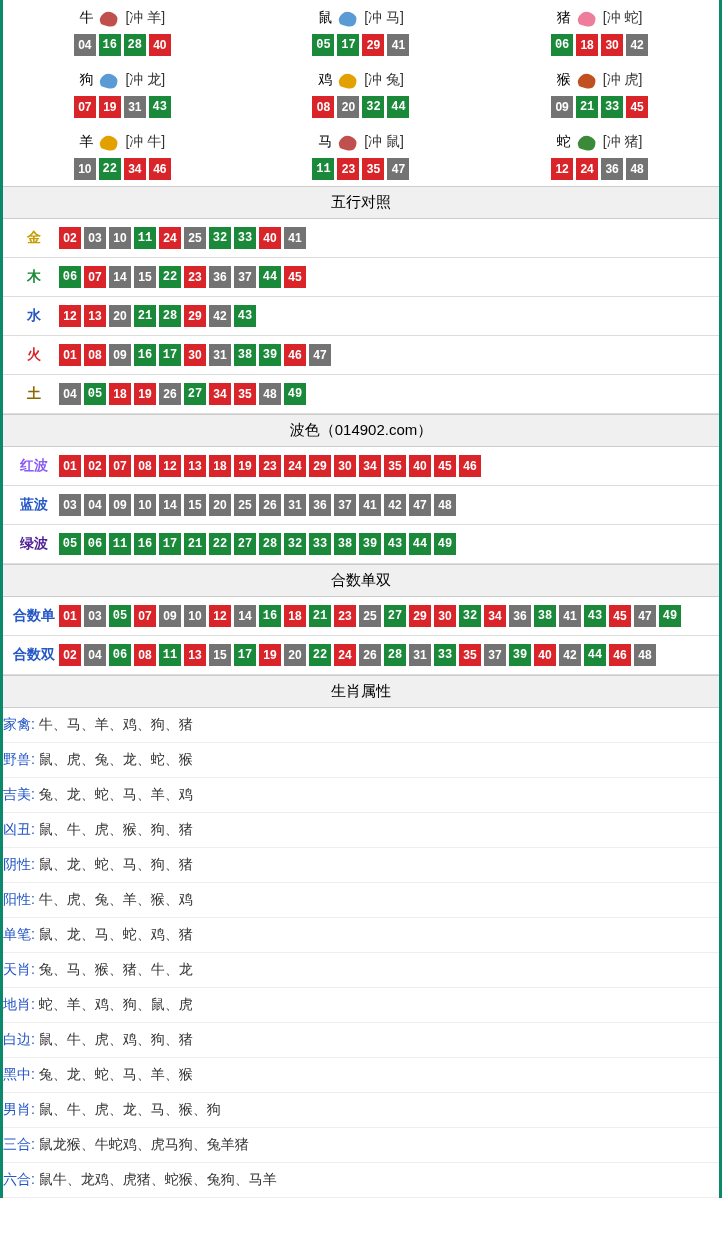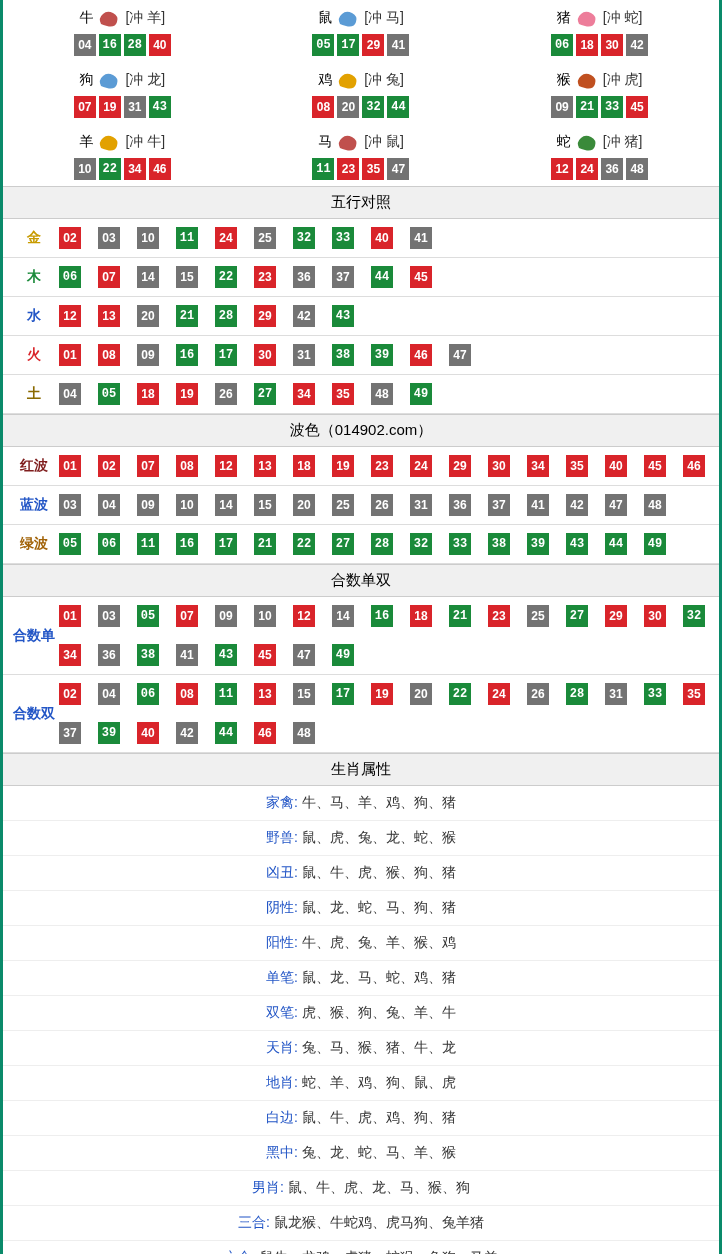--- a/index.html
+++ b/index.html
@@ -17,25 +17,25 @@
 .blue { background: #737373; }
 .green { background: #1a8a3a; font-family: Liberation Mono, monospace; }
 .section-head { background: #f0f0f0; text-align: center; padding: 6px 0; border-top: 1px solid #ccc; border-bottom: 1px solid #ccc; font-size: 15px; }
 .row { display: flex; align-items: center; border-bottom: 1px solid #ddd; padding: 8px 6px; }
 .row-label { width: 50px; min-width: 50px; font-weight: bold; text-align: center; }
 .lbl-gold { color: #c89b00; }
 .lbl-wood { color: #1a8a3a; }
 .lbl-water { color: #2356c6; }
 .lbl-fire { color: #d9242a; }
 .lbl-earth { color: #8a6a00; }
-.lbl-red { color: #7f1d1d; }
+.lbl-red { color: #8b5cf6; }
 .lbl-blue { color: #2356c6; }
-.lbl-green { color: #a16207; }
-.row-nums { display: flex; flex-wrap: wrap; gap: 17px; }
-.attr-row { text-align: center; padding: 8px 0; border-bottom: 1px solid #eee; font-size: 14px; }
+.lbl-green { color: #4c1d95; }
+.row-nums { display: flex; flex-wrap: wrap; gap: 3px; }
+.attr-row { padding: 8px 0; border-bottom: 1px solid #eee; font-size: 14px; }
 .attr-label { color: #2356c6; }
 .attr-val { color: #333; }
 </style>
 </head>
 <body>
 
 <div class="frame">
 
   <div class="zodiac-grid" id="zodiac-grid">
       <div class="zodiac-cell">
@@ -381,25 +381,25 @@
           <span class="num red">46</span>
           <span class="num blue">48</span>
         </div>
       </div>
     </div>
 
   <div class="section-head">生肖属性</div>
   <div id="shuxing-rows">
       <div class="attr-row"><span class="attr-label">家禽: </span><span class="attr-val">牛、马、羊、鸡、狗、猪</span></div>
       <div class="attr-row"><span class="attr-label">野兽: </span><span class="attr-val">鼠、虎、兔、龙、蛇、猴</span></div>
+      <div class="attr-row"><span class="attr-label">吉美: </span><span class="attr-val">兔、龙、蛇、马、羊、鸡</span></div>
       <div class="attr-row"><span class="attr-label">凶丑: </span><span class="attr-val">鼠、牛、虎、猴、狗、猪</span></div>
       <div class="attr-row"><span class="attr-label">阴性: </span><span class="attr-val">鼠、龙、蛇、马、狗、猪</span></div>
       <div class="attr-row"><span class="attr-label">阳性: </span><span class="attr-val">牛、虎、兔、羊、猴、鸡</span></div>
       <div class="attr-row"><span class="attr-label">单笔: </span><span class="attr-val">鼠、龙、马、蛇、鸡、猪</span></div>
-      <div class="attr-row"><span class="attr-label">双笔: </span><span class="attr-val">虎、猴、狗、兔、羊、牛</span></div>
       <div class="attr-row"><span class="attr-label">天肖: </span><span class="attr-val">兔、马、猴、猪、牛、龙</span></div>
       <div class="attr-row"><span class="attr-label">地肖: </span><span class="attr-val">蛇、羊、鸡、狗、鼠、虎</span></div>
       <div class="attr-row"><span class="attr-label">白边: </span><span class="attr-val">鼠、牛、虎、鸡、狗、猪</span></div>
       <div class="attr-row"><span class="attr-label">黑中: </span><span class="attr-val">兔、龙、蛇、马、羊、猴</span></div>
       <div class="attr-row"><span class="attr-label">男肖: </span><span class="attr-val">鼠、牛、虎、龙、马、猴、狗</span></div>
       <div class="attr-row"><span class="attr-label">三合: </span><span class="attr-val">鼠龙猴、牛蛇鸡、虎马狗、兔羊猪</span></div>
       <div class="attr-row"><span class="attr-label">六合: </span><span class="attr-val">鼠牛、龙鸡、虎猪、蛇猴、兔狗、马羊</span></div>
     </div>
 
 </div>

